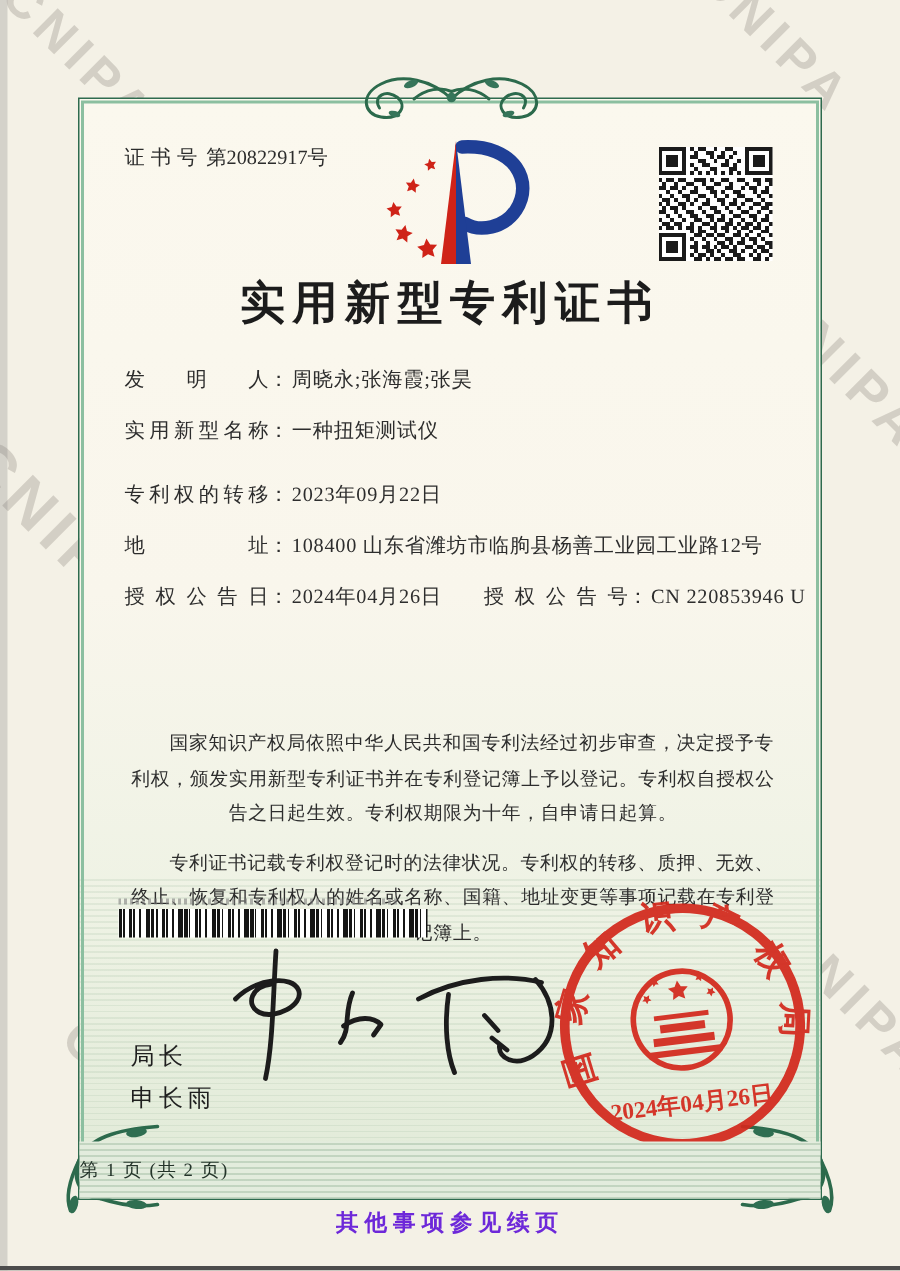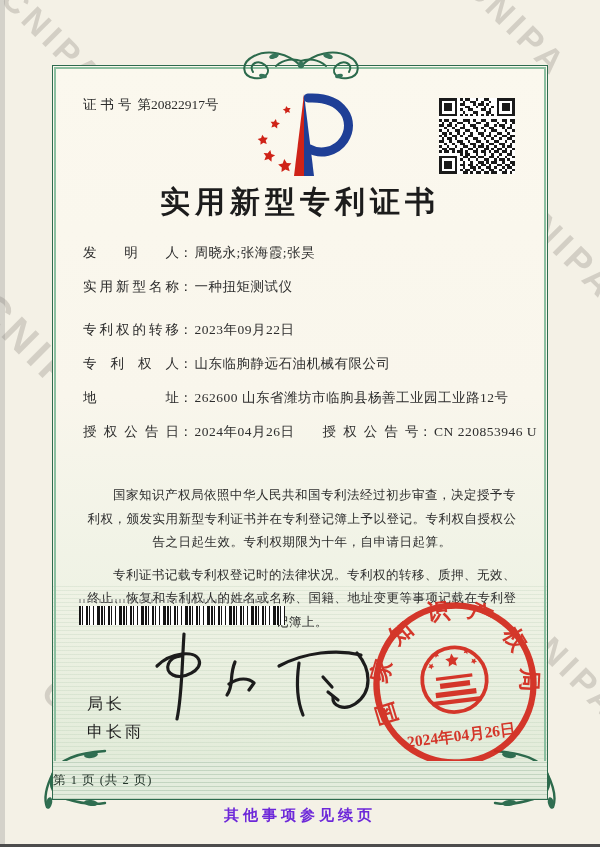--- a/index.html
+++ b/index.html
@@ -158,24 +158,21 @@
       <div class="frow">
         <span class="flabel">发明人</span><span class="fcolon">：</span><span class="fvalue">周晓永;张海霞;张昊</span>
       </div>
       <div class="frow gap">
         <span class="flabel">实用新型名称</span><span class="fcolon">：</span><span class="fvalue">一种扭矩测试仪</span>
       </div>
       <div class="frow">
         <span class="flabel">专利权的转移</span><span class="fcolon">：</span><span class="fvalue">2023年09月22日</span>
       </div>
       <div class="frow">
-        <span class="flabel">专利权人</span><span class="fcolon">：</span><span class="fvalue">山东临朐静远石油机械有限公司</span>
-      </div>
-      <div class="frow">
-        <span class="flabel">地址</span><span class="fcolon">：</span><span class="fvalue">262600 山东省潍坊市临朐县杨善工业园工业路12号</span>
+        <span class="flabel">地址</span><span class="fcolon">：</span><span class="fvalue">108400 山东省潍坊市临朐县杨善工业园工业路12号</span>
       </div>
       <div class="frow">
         <span class="flabel">授权公告日</span><span class="fcolon">：</span><span class="fvalue">2024年04月26日</span><span class="half2"><span class="flabel">授权公告号</span><span class="fcolon">：</span><span class="fvalue">CN 220853946 U</span></span>
       </div>
     </div>
 
     <div class="paras">
       <p>国家知识产权局依照中华人民共和国专利法经过初步审查，决定授予专利权，颁发实用新型专利证书并在专利登记簿上予以登记。专利权自授权公告之日起生效。专利权期限为十年，自申请日起算。</p>
       <p>专利证书记载专利权登记时的法律状况。专利权的转移、质押、无效、终止、恢复和专利权人的姓名或名称、国籍、地址变更等事项记载在专利登记簿上。</p>
     </div>

